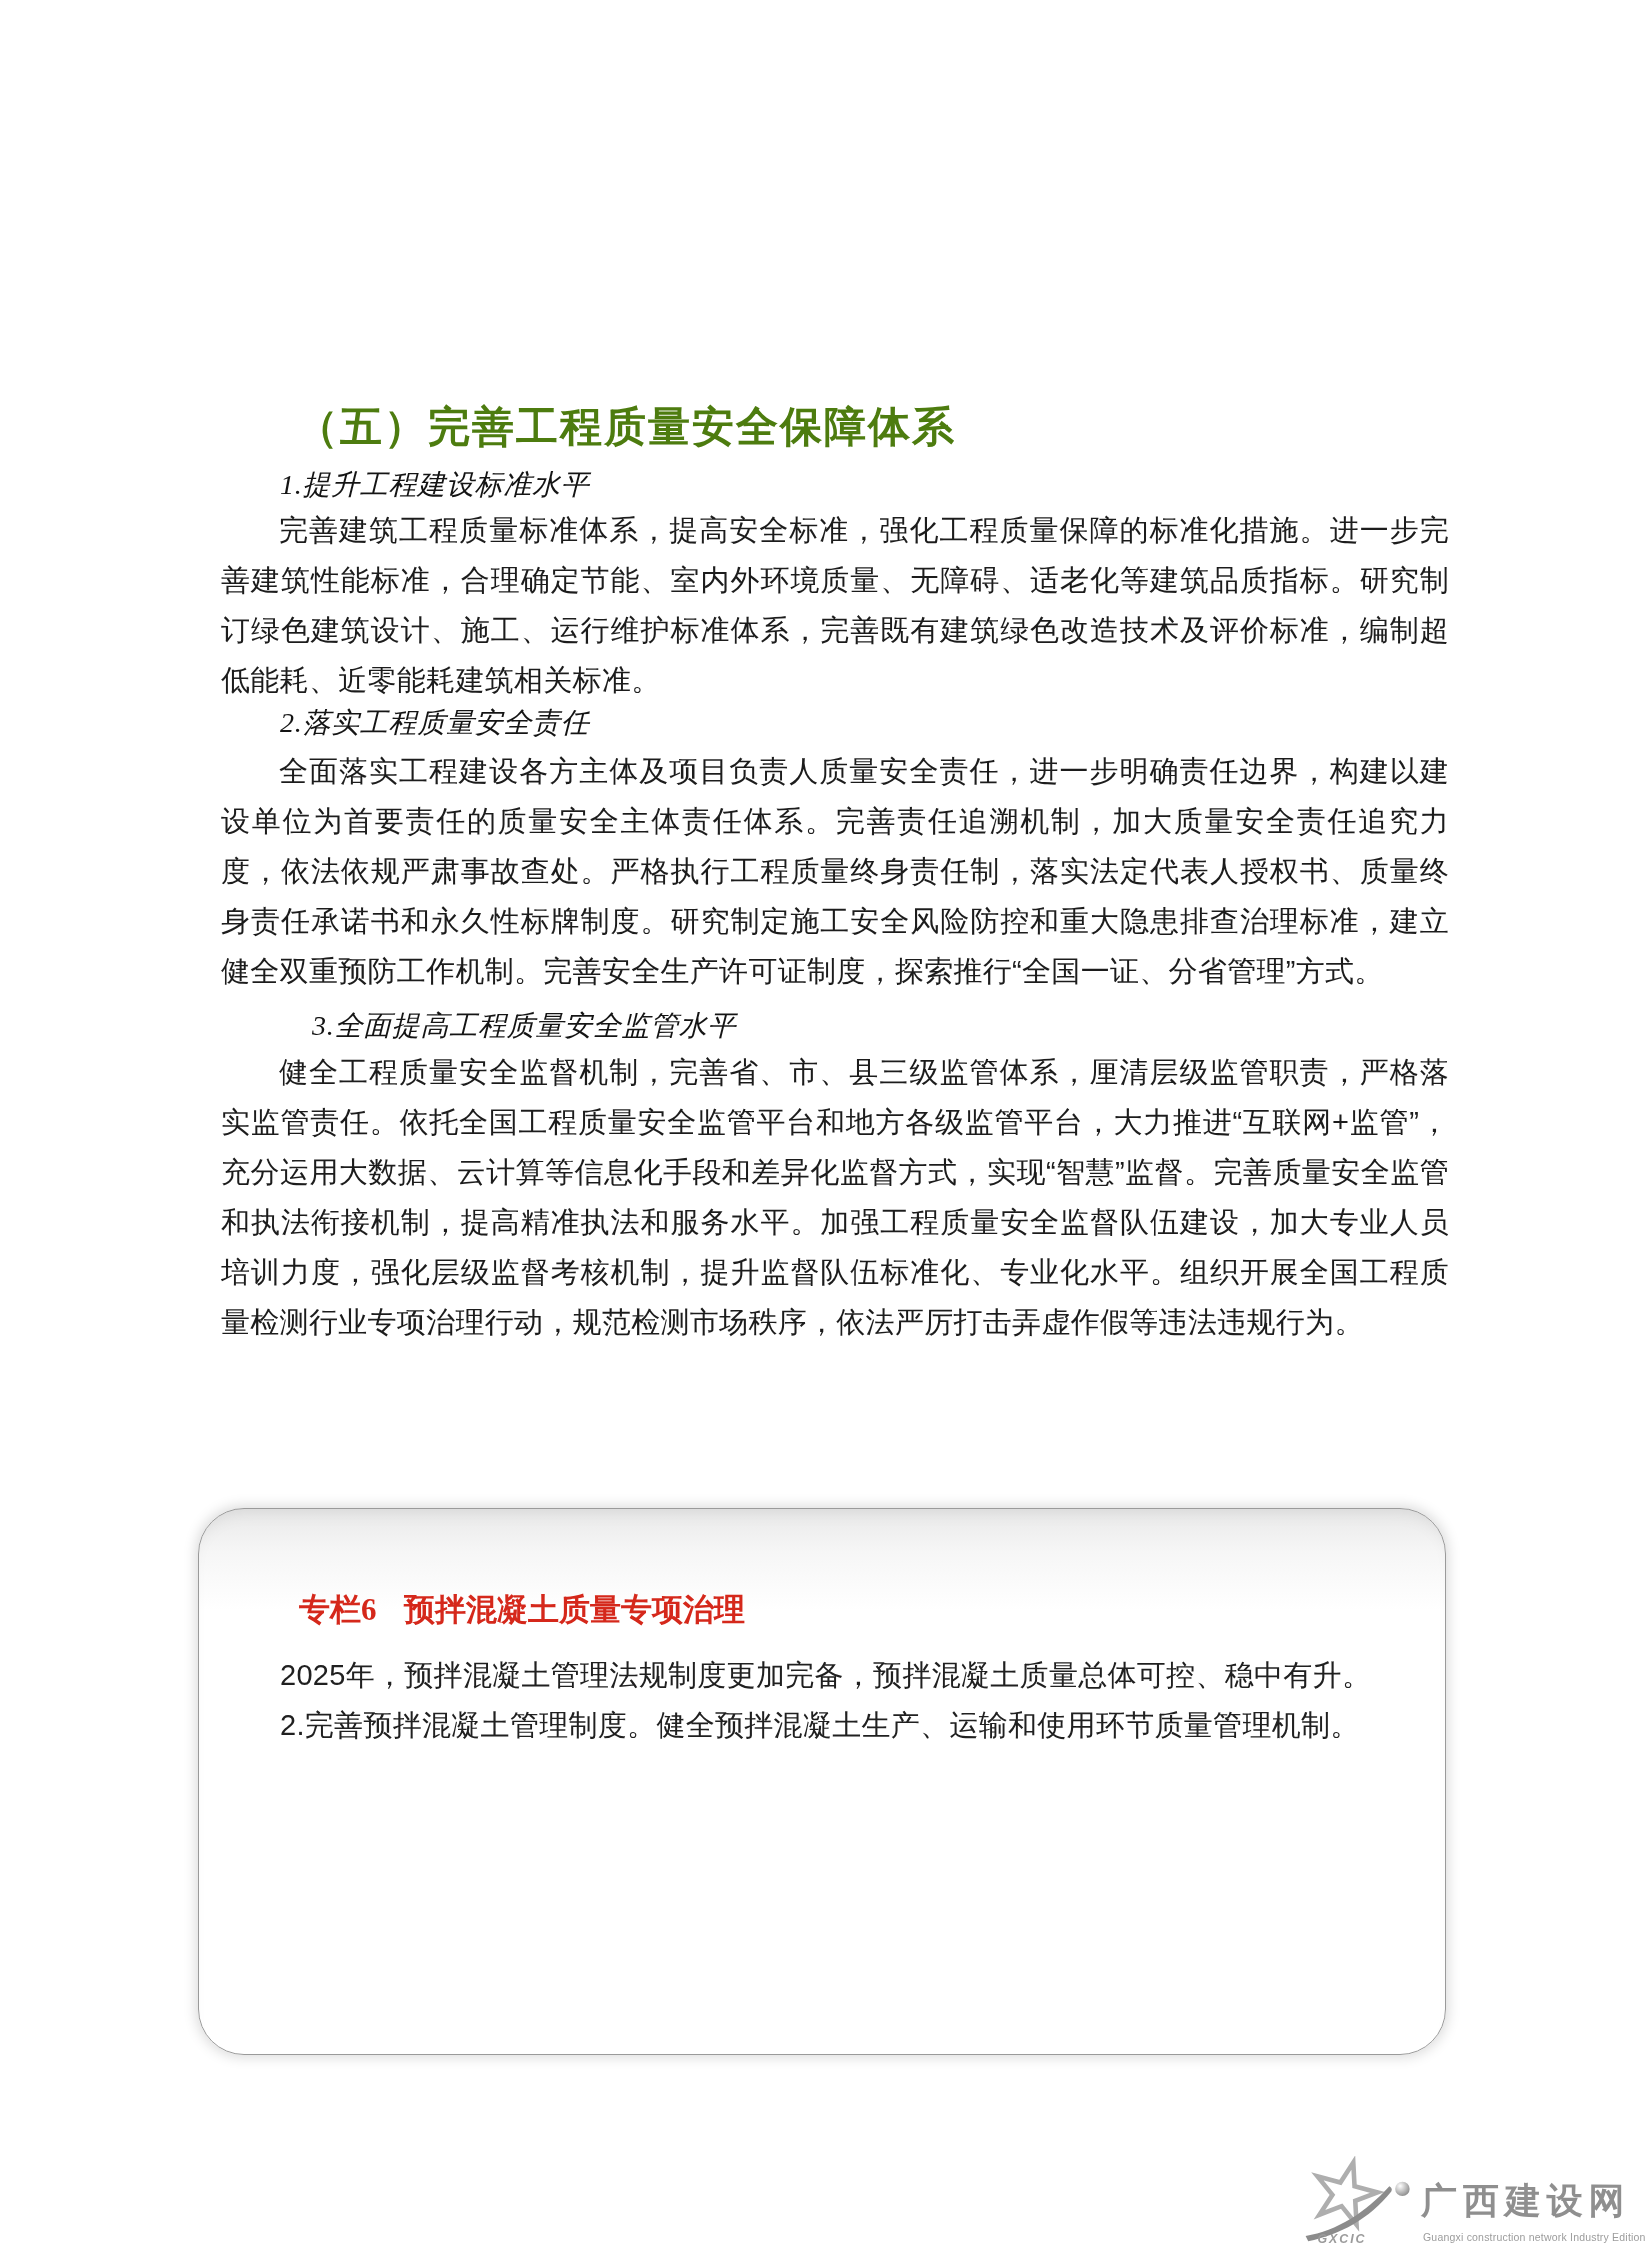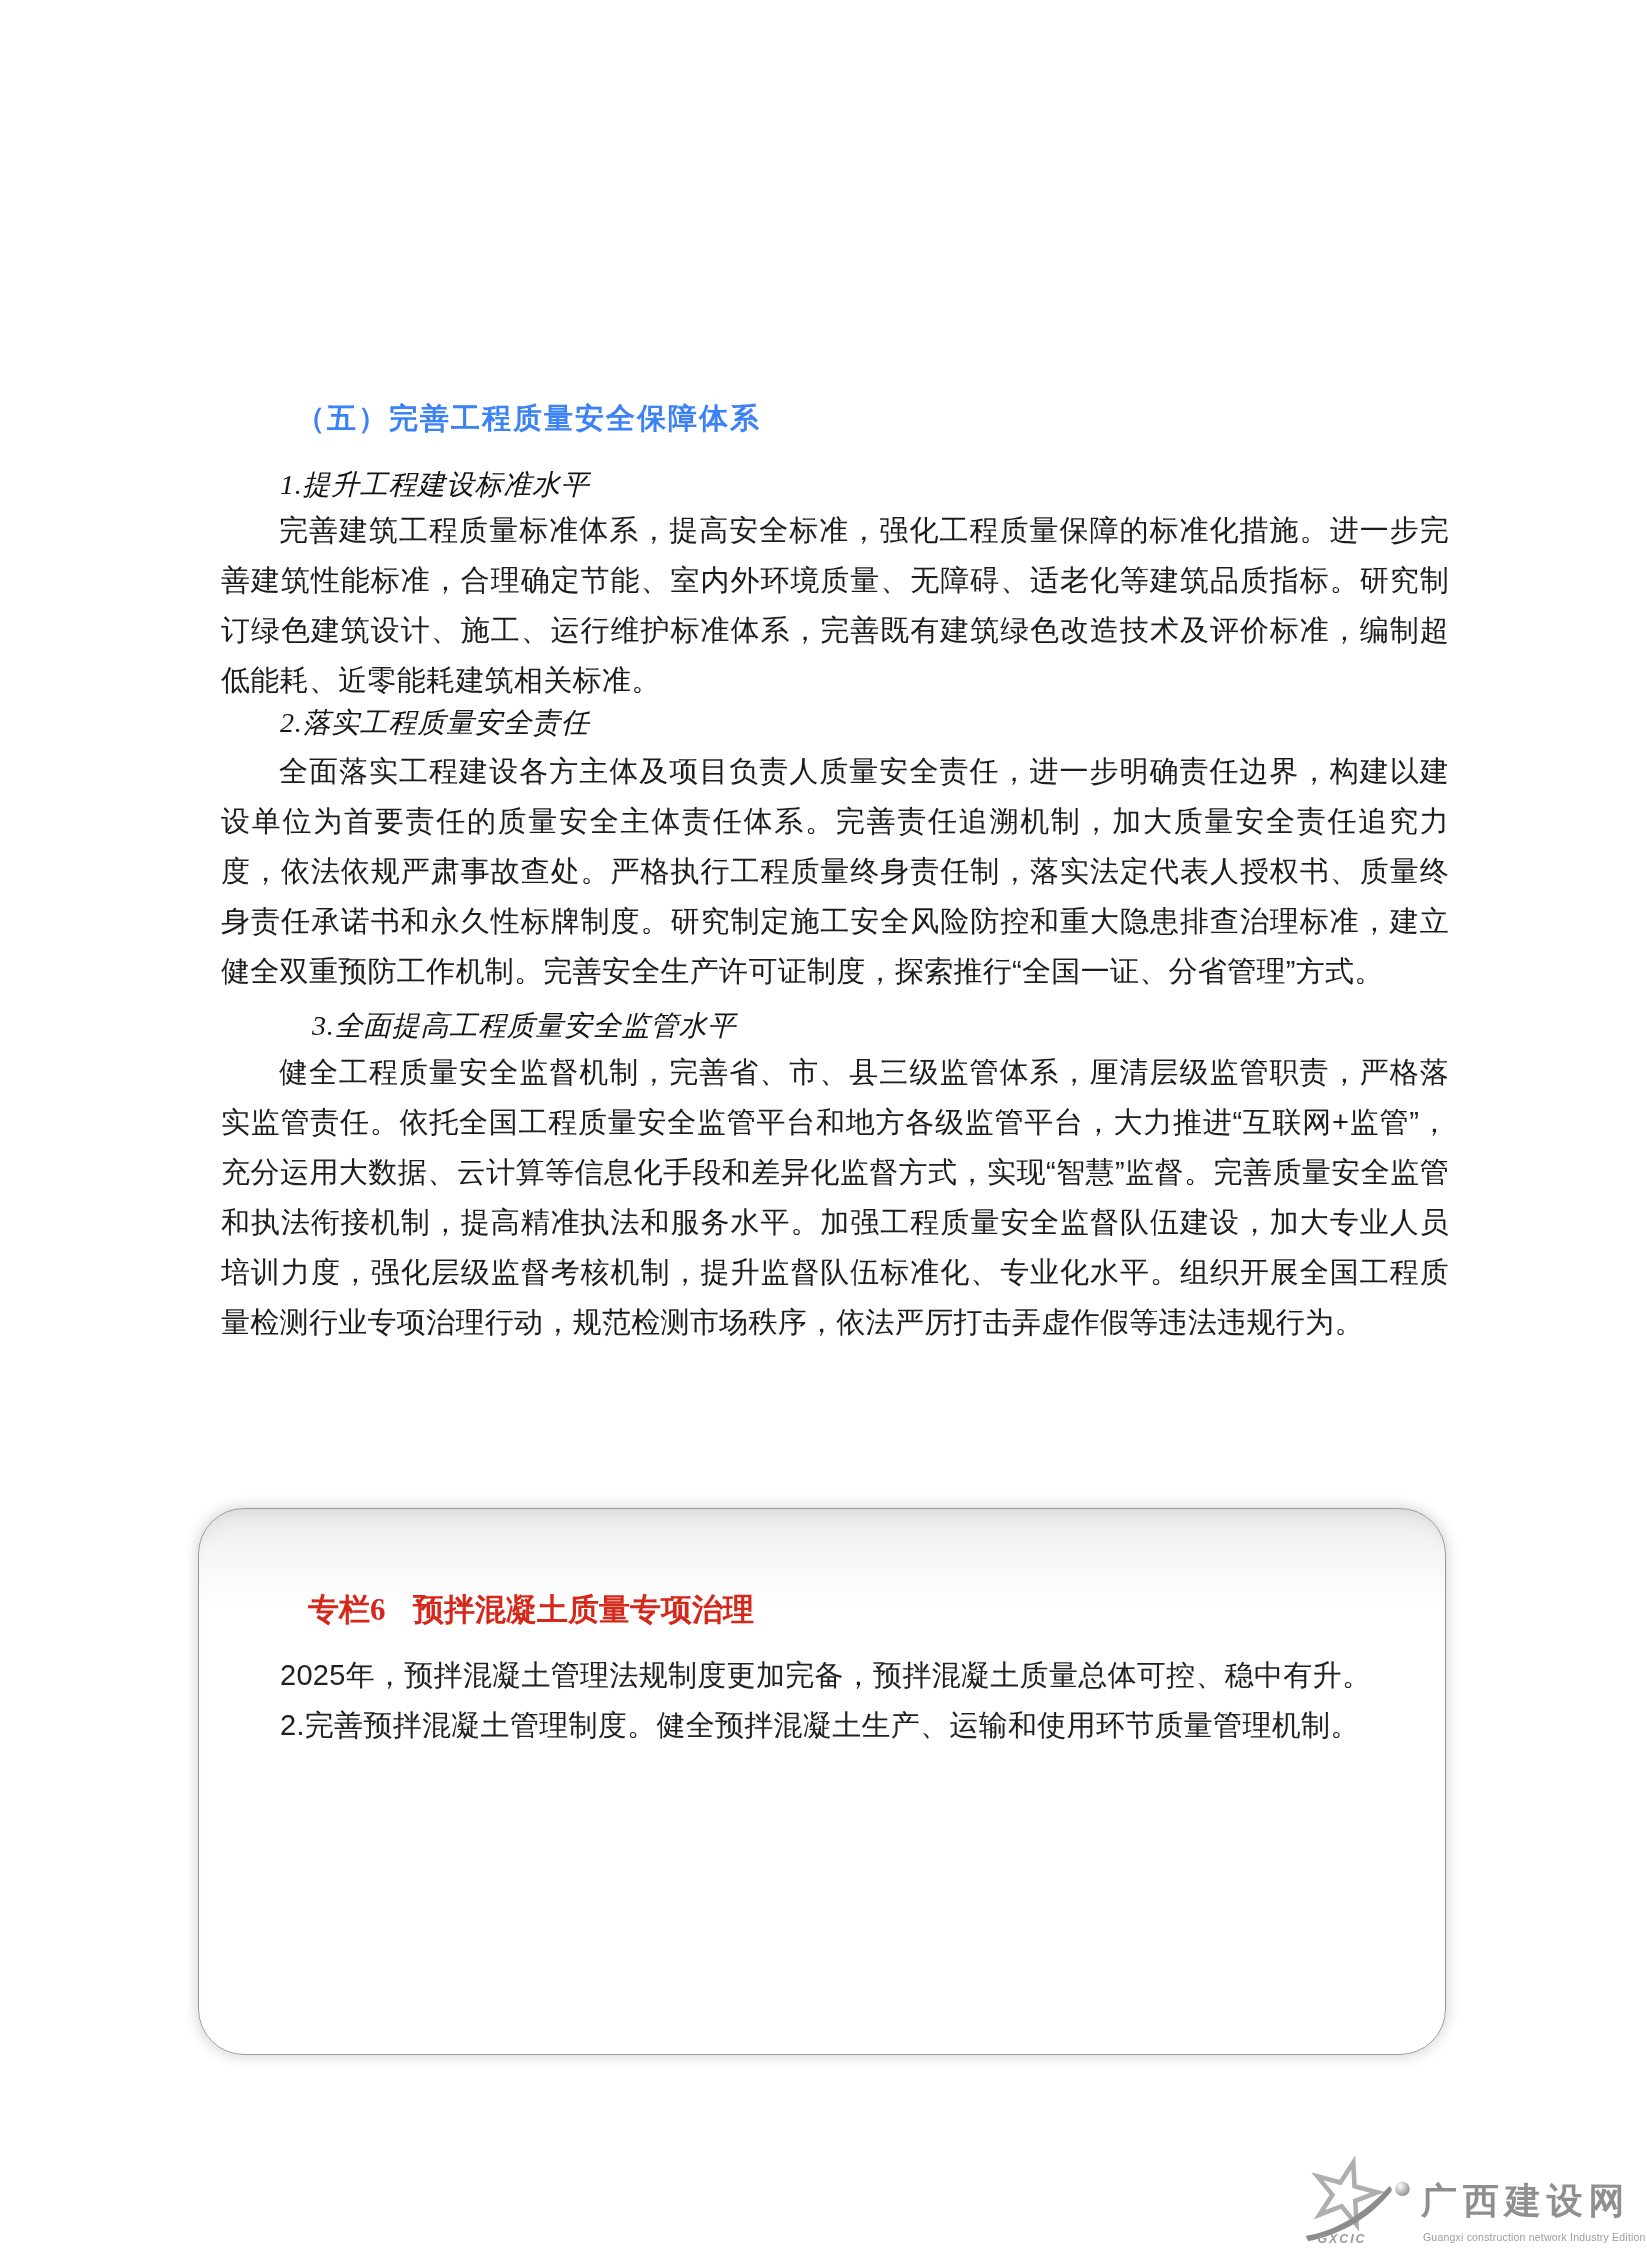--- a/index.html
+++ b/index.html
@@ -8,22 +8,22 @@
     position: relative;
     background: #ffffff;
     font-family: "Liberation Sans", sans-serif;
     overflow: hidden;
   }
 
   
   .sec-heading {
     position: absolute; left: 296px; top: 399px;
     font-family: "Liberation Serif", serif;
-    font-weight: bold; font-size: 29px; letter-spacing: 2px;
-    color: #3b82f6; white-space: nowrap;
+    font-weight: bold; font-size: 42px; letter-spacing: 2px;
+    color: #4d7c0f; white-space: nowrap;
   }
 
   
   .sub-heading {
     position: absolute; left: 280px;
     font-family: "Liberation Serif", serif;
     font-style: italic; font-size: 28px; letter-spacing: 0.7px;
     color: #141414; white-space: nowrap;
   }
   #sub1 { top: 466px; }
@@ -49,21 +49,20 @@
     border: 1.3px solid #9a9a9a; border-radius: 46px;
     background: linear-gradient(180deg, #e9e9e9 0px, #f6f6f6 43px, #ffffff 101px);
     box-shadow: 0 0 13px 1.3px rgba(0,0,0,0.15),
                 inset 0 11.8px 19.6px -11.8px rgba(0,0,0,0.10);
   }
   .panel-title {
     position: absolute; left: 100px; top: 80px;
     font-family: "Liberation Serif", serif;
     font-weight: bold; font-size: 31px; color: #d5281b;
     white-space: nowrap;
-    margin-left: 9px;
   }
   .panel-title .title-text { margin-left: 27.5px; }
   .panel-body {
     position: absolute; left: 23px; top: 141px; width: 1206px;
   }
   .panel-body p {
     margin: 0; font-size: 29px; line-height: 50px; letter-spacing: 0.3px;
     color: #202020;
     text-align: justify; text-align-last: left;
     text-indent: 58px;

